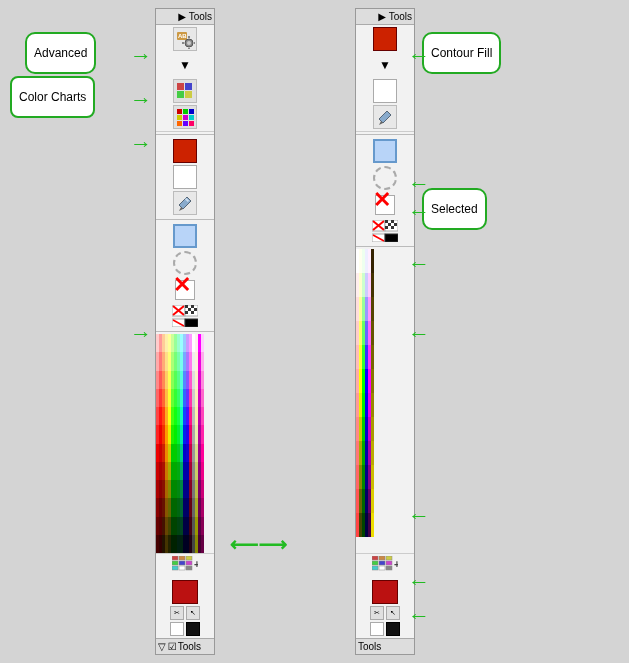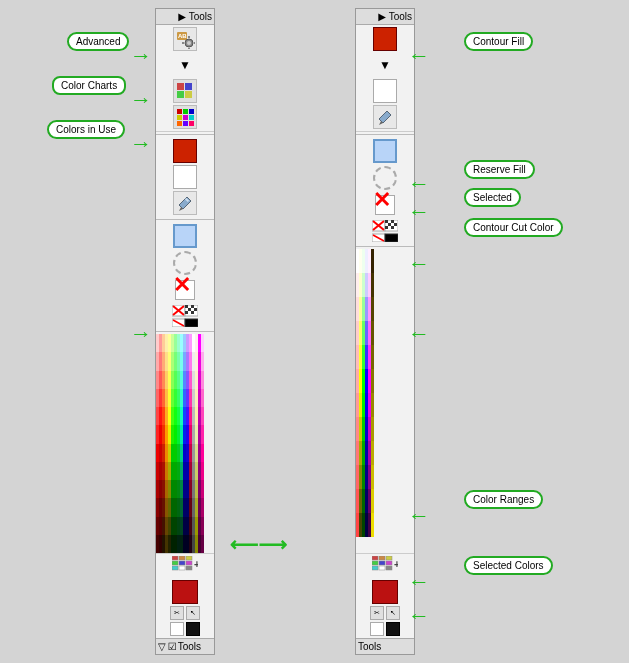--- a/index.html
+++ b/index.html
@@ -172,24 +172,23 @@
       display: flex;
       align-items: center;
     }
 
     
     .lbl {
       position: absolute;
       border: 2px solid #22aa22;
       border-radius: 10px;
       background: white;
-      padding: 2px 7px;
-      font-size: 10px;
+      padding: 12px 7px;
+      font-size: 12px;
       white-space: nowrap;
-      margin-left: 42px;
     }
 
     
     .garrow {
       position: absolute;
       color: #22bb22;
       font-size: 22px;
       font-weight: bold;
     }
 
@@ -740,56 +739,41 @@
     <span>Advanced</span>
   </div>
 
   <div class="garrow" style="left:130px; top:40px;">→</div>
 
   <div class="lbl" style="left:10px; top:76px;border-radius:8px;">
     <span>Color Charts</span>
   </div>
   <div class="garrow" style="left:130px; top:84px;">→</div>
 
-  <div class="lbl" style="left:5px; top:120px;">
-    <span>Colors in Use</span>
-  </div>
   <div class="garrow" style="left:130px; top:128px;">→</div>
 
   <div class="garrow" style="left:130px; top:318px;">→</div>
 
   <div class="lbl" style="left:422px; top:32px;">
     <span>Contour Fill</span>
   </div>
   <div class="garrow" style="left:408px; top:40px;">←</div>
 
-  <div class="lbl" style="left:422px; top:160px;">
-    <span>Reserve Fill</span>
-  </div>
   <div class="garrow" style="left:408px; top:168px;">←</div>
 
   <div class="lbl" style="left:422px; top:188px;">
     <span>Selected</span>
   </div>
   <div class="garrow" style="left:408px; top:196px;">←</div>
 
-  <div class="lbl" style="left:422px; top:218px;">
-    <span>Contour Cut Color</span>
-  </div>
   <div class="garrow" style="left:408px; top:248px;">←</div>
 
   <div class="garrow" style="left:408px; top:318px;">←</div>
 
-  <div class="lbl" style="left:422px; top:490px;">
-    <span>Color Ranges</span>
-  </div>
   <div class="garrow" style="left:408px; top:500px;">←</div>
 
   <div class="h-arrow" style="left:230px; top:532px;">⟵⟶</div>
 
-  <div class="lbl" style="left:422px; top:556px;">
-    <span>Selected Colors</span>
-  </div>
   <div class="garrow" style="left:408px; top:566px;">←</div>
 
   <div class="garrow" style="left:408px; top:600px;">←</div>
 
 </div>
 
 </body></html>

